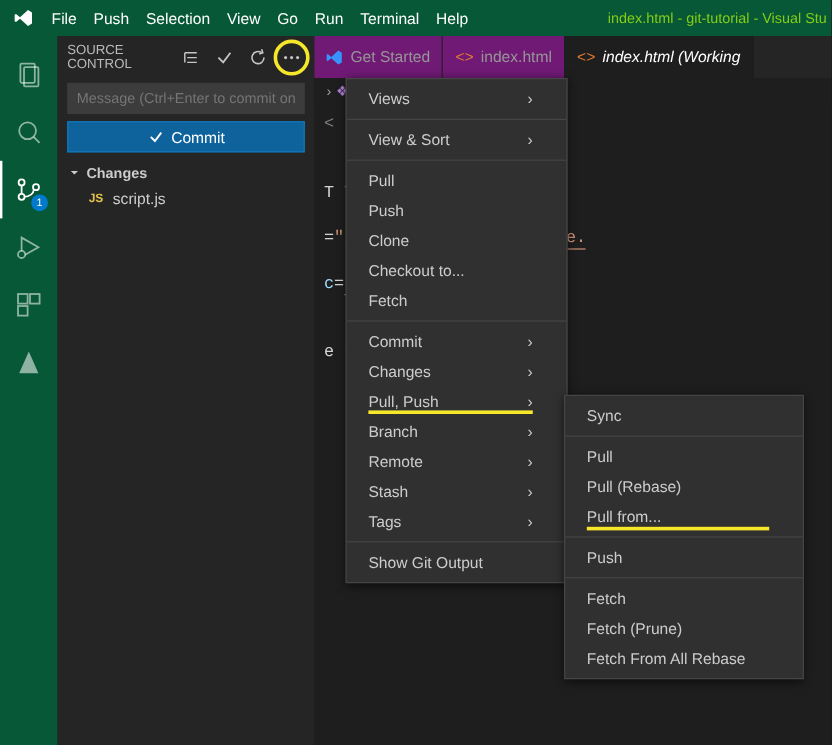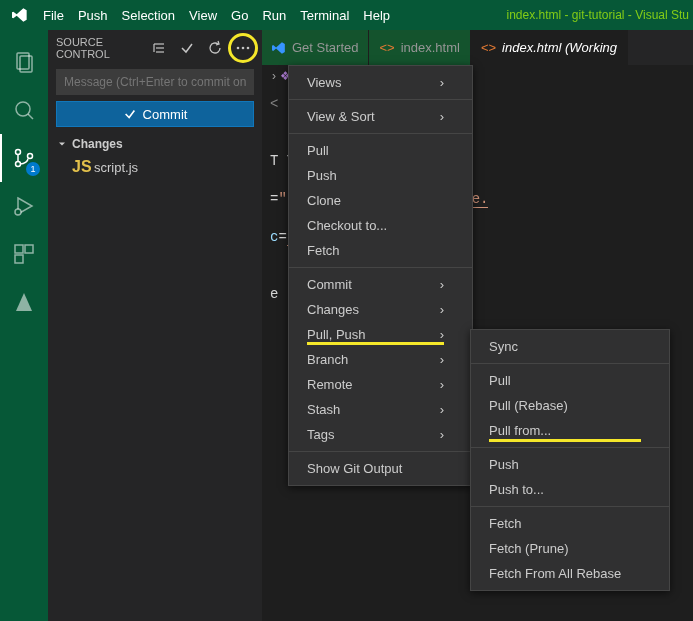--- a/index.html
+++ b/index.html
@@ -86,27 +86,27 @@
   }
   .commit-btn svg { margin-right:6px; }
   .section-head {
     padding: 4px 8px; display:flex; align-items:center; gap:4px;
     color:#ccc; font-weight:600; font-size:12px;
   }
   .file-row {
     padding: 3px 8px 3px 24px; display:flex; align-items:center; gap:6px;
     font-size:13px; color:#ccc;
   }
-  .js-badge { color:#e2c04b; font-size:16px; font-weight:700; width:16px; text-align:right; }
+  .js-badge { color:#e2c04b; font-size:10px; font-weight:700; width:16px; text-align:center; }
 
   .editor-area { flex:1; background:#1e1e1e; display:flex; flex-direction:column; position:relative; }
   .tab-bar { height:35px; background:#252526; display:flex; align-items:stretch; }
   .tab {
     display:flex; align-items:center; padding:0 10px; gap:6px;
-    background:#14532d; color:#969696; font-size:13px;
+    background:#701a75; color:#969696; font-size:13px;
     border-right:1px solid #1e1e1e;
   }
   .tab.active { background:#1e1e1e; color:#fff; }
   .tab .vs-icon svg { display:block; }
   .tab .html-icon { color:#e37933; }
   .breadcrumb {
     height:22px; display:flex; align-items:center; padding:0 10px;
     color:#a0a0a0; font-size:12px; gap:4px; background:#1e1e1e;
   }
   .code-pane { padding:8px 0 0 8px; font-family: Consolas,"Courier New",monospace; font-size:14px; line-height:19px; }
@@ -367,23 +367,20 @@
       <span>Pull (Rebase)</span>
     </div>
   <div class="mi pull-from-wrap">
       <span>Pull from...</span>
       <div class="yu"></div>
     </div>
   <div class="mi sep"></div>
   <div class="mi">
       <span>Push</span>
     </div>
-  <div class="mi">
-      <span>Push to...</span>
-    </div>
   <div class="mi sep"></div>
   <div class="mi">
       <span>Fetch</span>
     </div>
   <div class="mi">
       <span>Fetch (Prune)</span>
     </div>
   <div class="mi">
       <span>Fetch From All Rebase</span>
     </div>

